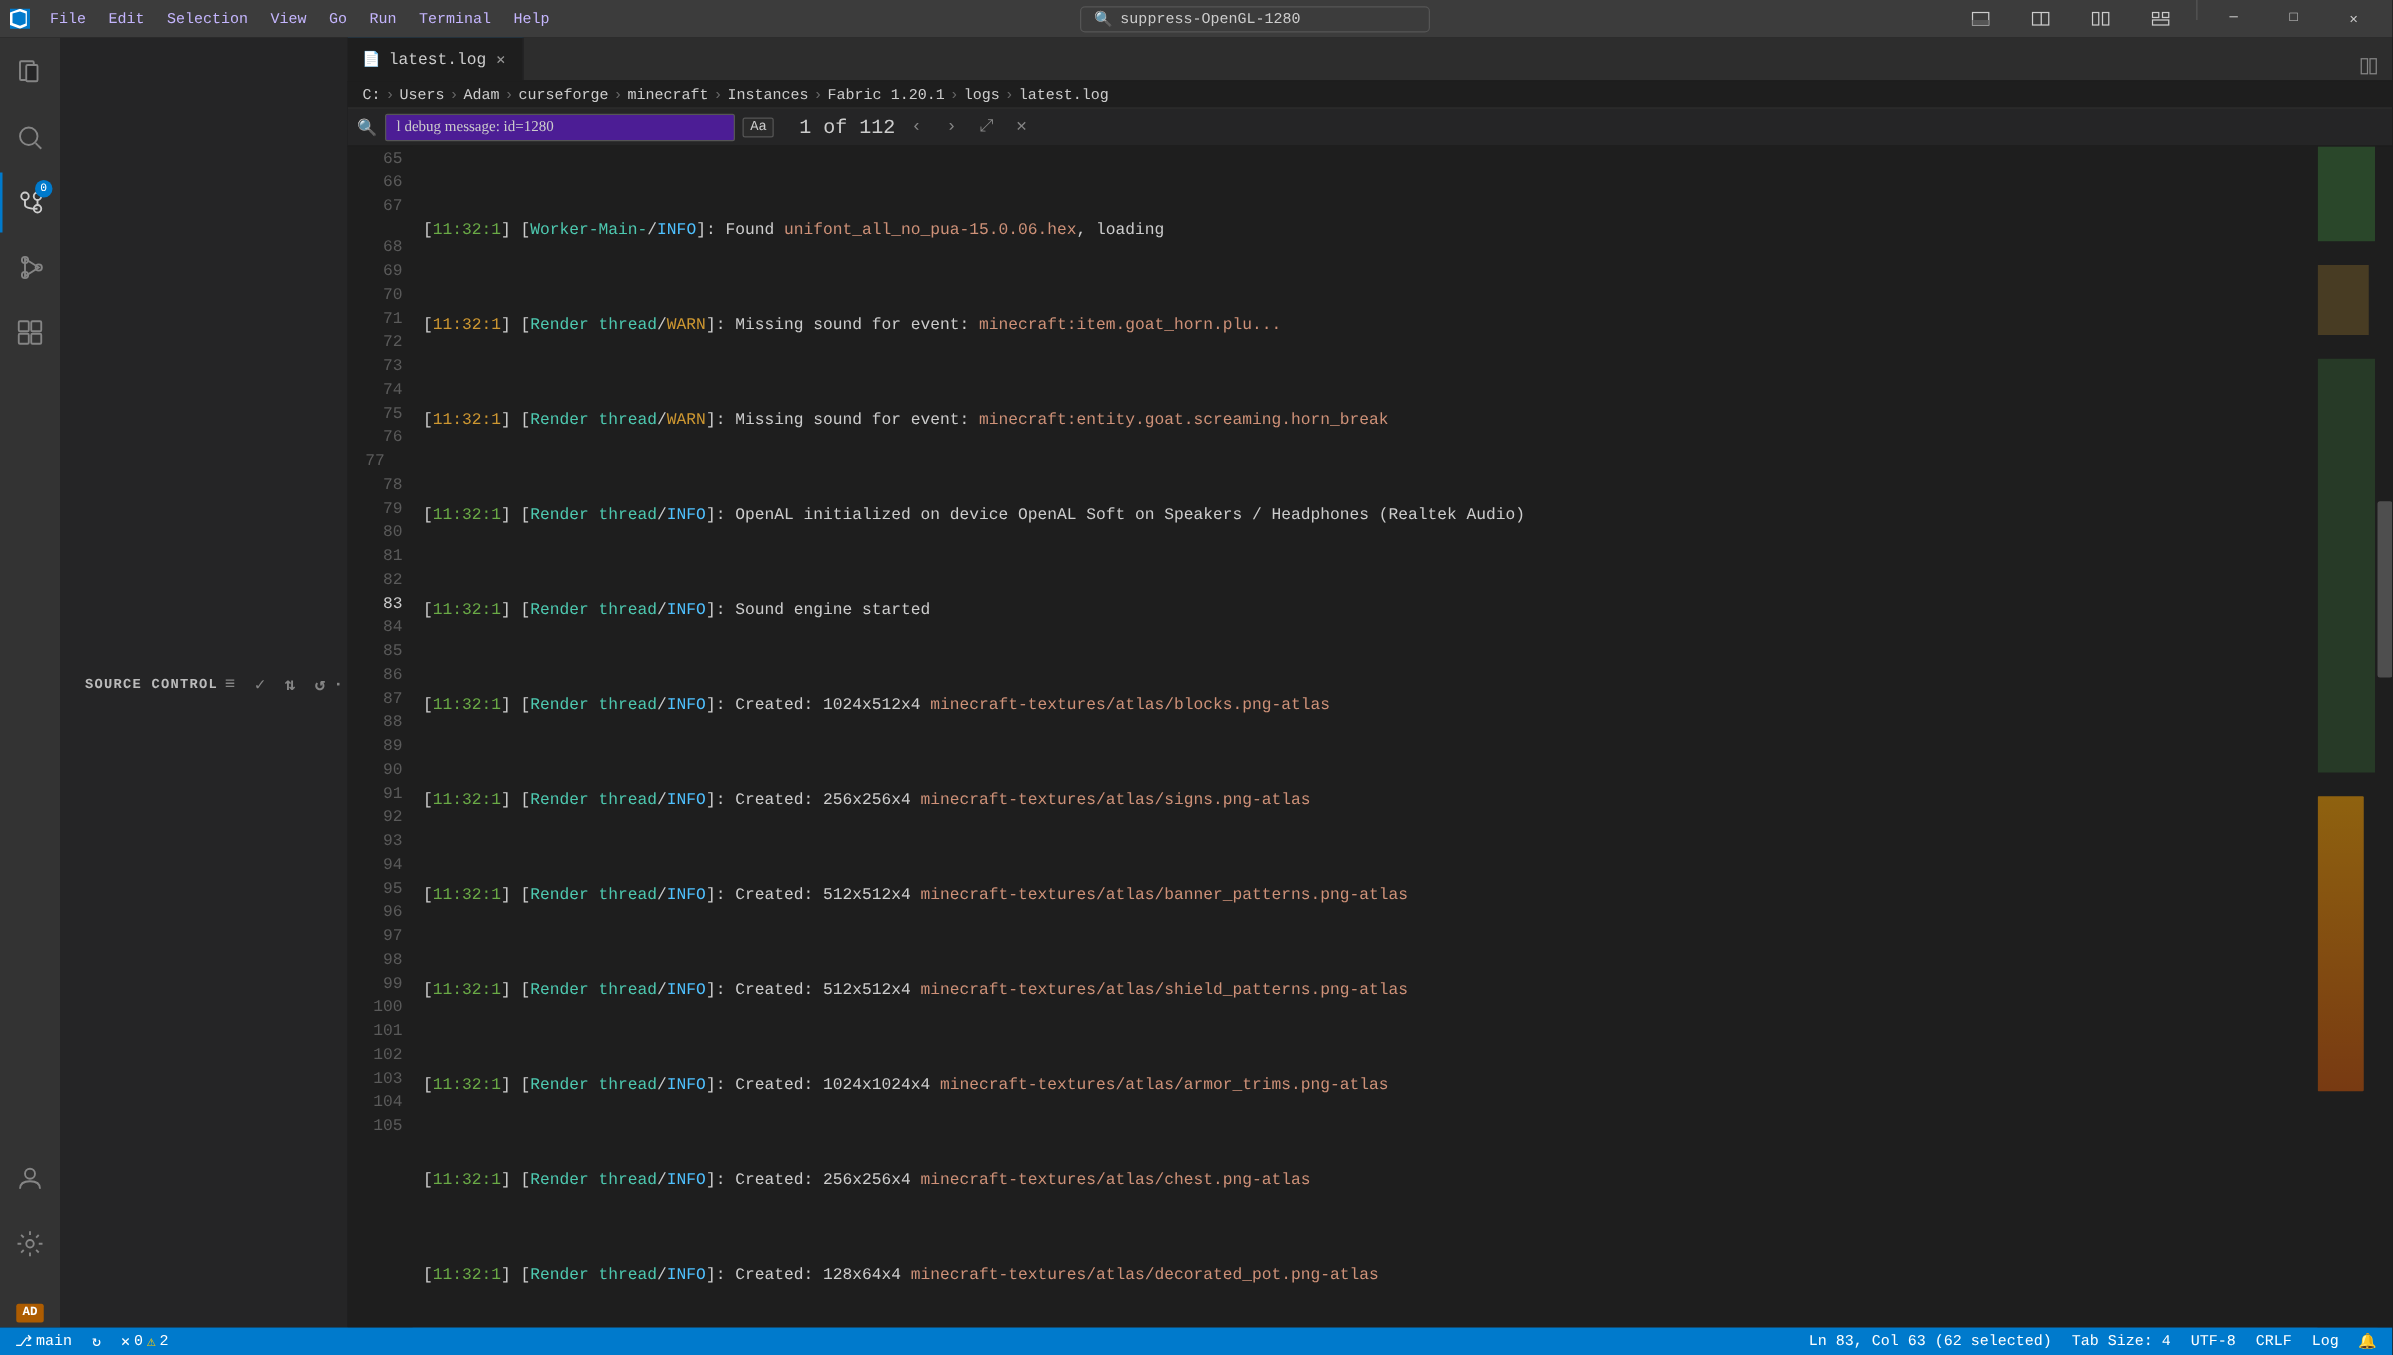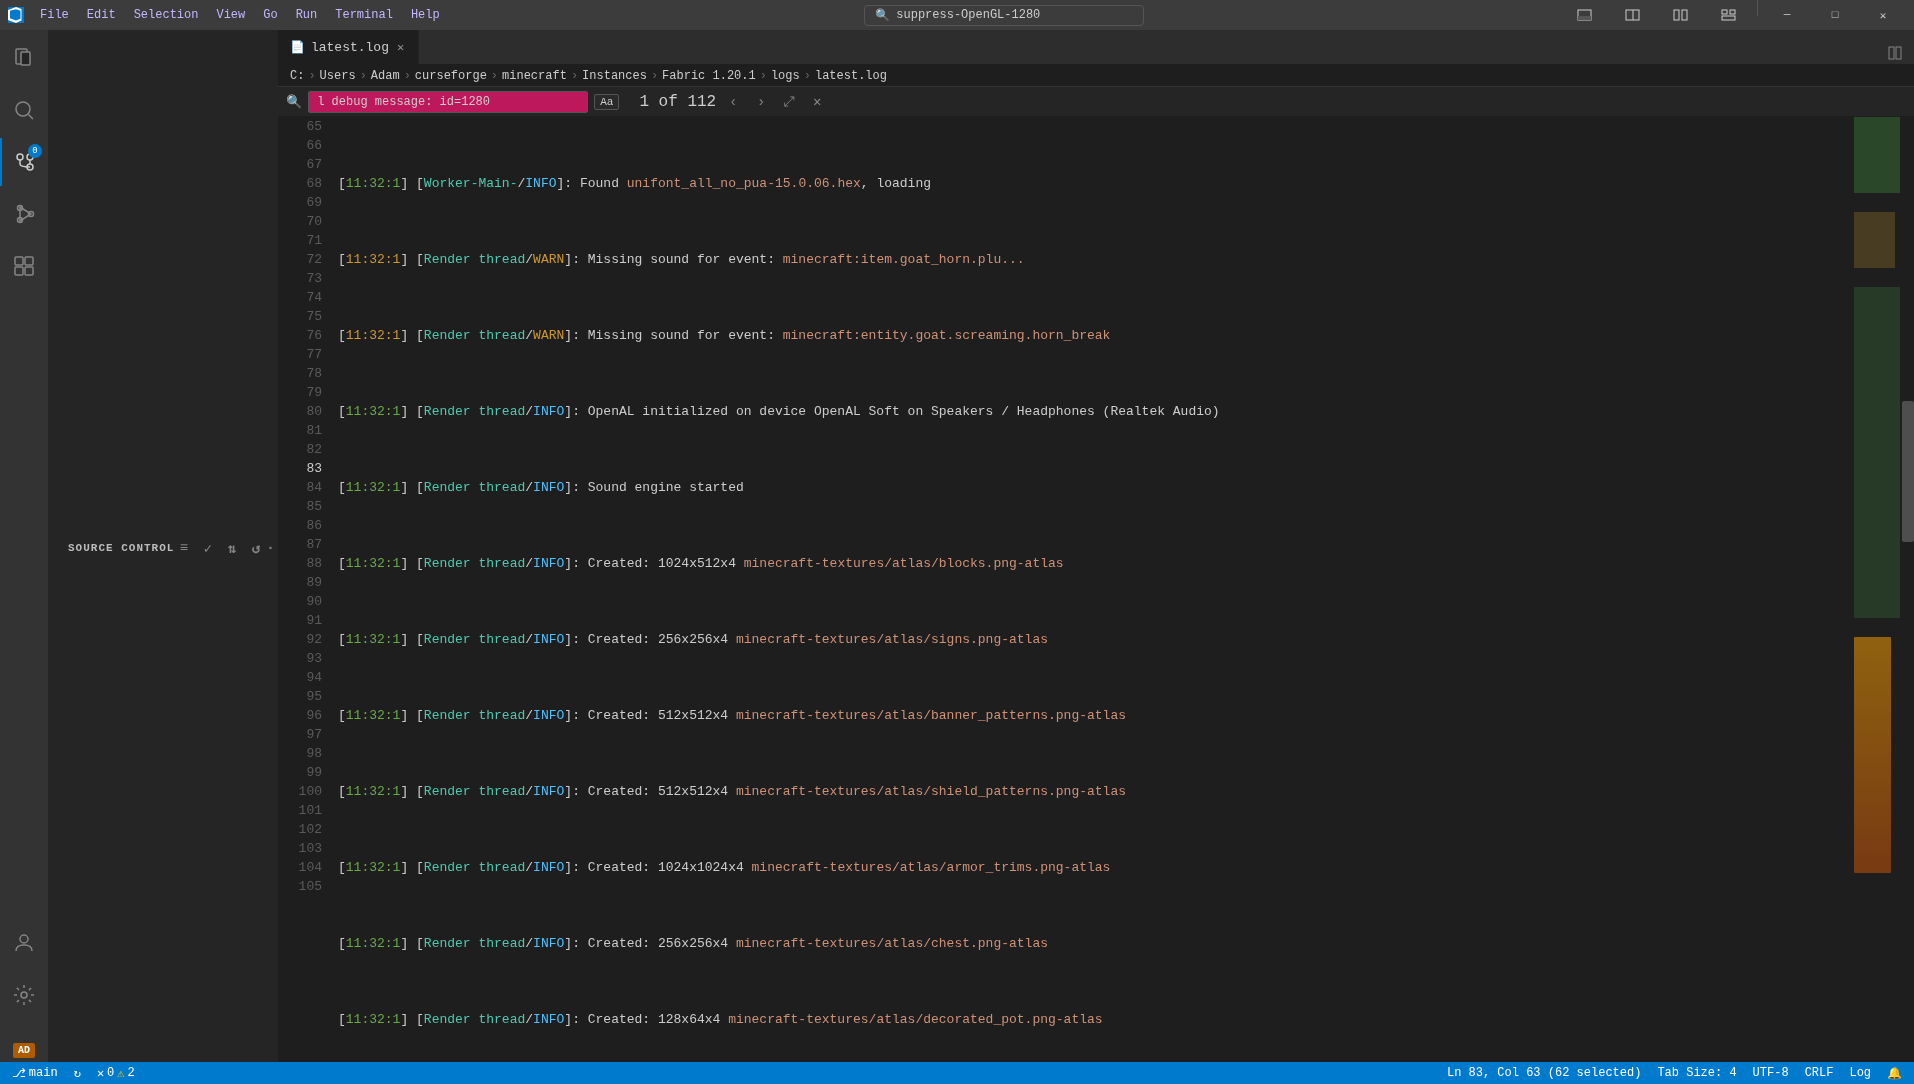--- a/index.html
+++ b/index.html
@@ -267,26 +267,26 @@
       height: 30px;
       background: #252526;
       display: flex;
       align-items: center;
       padding: 0 8px;
       gap: 6px;
       flex-shrink: 0;
       border-bottom: 1px solid #1e1e1e;
     }
     .search-input-box {
-      background: #be185d;
+      background: #4c1d95;
       border: 1px solid #555;
       color: #cccccc;
       padding: 2px 8px;
       font-size: 12px;
-      font-family: Liberation Mono, monospace;
+      font-family: Liberation Serif, serif;
       flex: 1;
       outline: none;
       height: 22px;
       border-radius: 2px;
     }
     .search-match-count {
       color: #cccccc;
       font-size: 16px;
       white-space: nowrap;
     }
@@ -567,30 +567,30 @@
       <div class="search-btn">›</div>
       <div class="search-btn">⤢</div>
       <div class="search-btn">✕</div>
     </div>
 
     <div id="code-editor">
       <div id="line-numbers">
         <div style="height:19px;">65</div>
         <div style="height:19px;">66</div>
         <div style="height:19px;">67</div>
-        <div style="height:19px;">68</div>
+        <div style="height:19px;margin-top:14px;">68</div>
         <div style="height:19px;">69</div>
         <div style="height:19px;">70</div>
         <div style="height:19px;">71</div>
         <div style="height:19px;">72</div>
         <div style="height:19px;">73</div>
         <div style="height:19px;">74</div>
         <div style="height:19px;">75</div>
         <div style="height:19px;">76</div>
-        <div style="height:19px;">77</div>
+        <div style="height:19px;text-align:center;">77</div>
         <div style="height:19px;">78</div>
         <div style="height:19px;">79</div>
         <div style="height:19px;">80</div>
         <div style="height:19px;">81</div>
         <div style="height:19px;">82</div>
         <div style="height:19px;color:#cccccc;">83</div>
         <div style="height:19px;">84</div>
         <div style="height:19px;">85</div>
         <div style="height:19px;">86</div>
         <div style="height:19px;">87</div>

